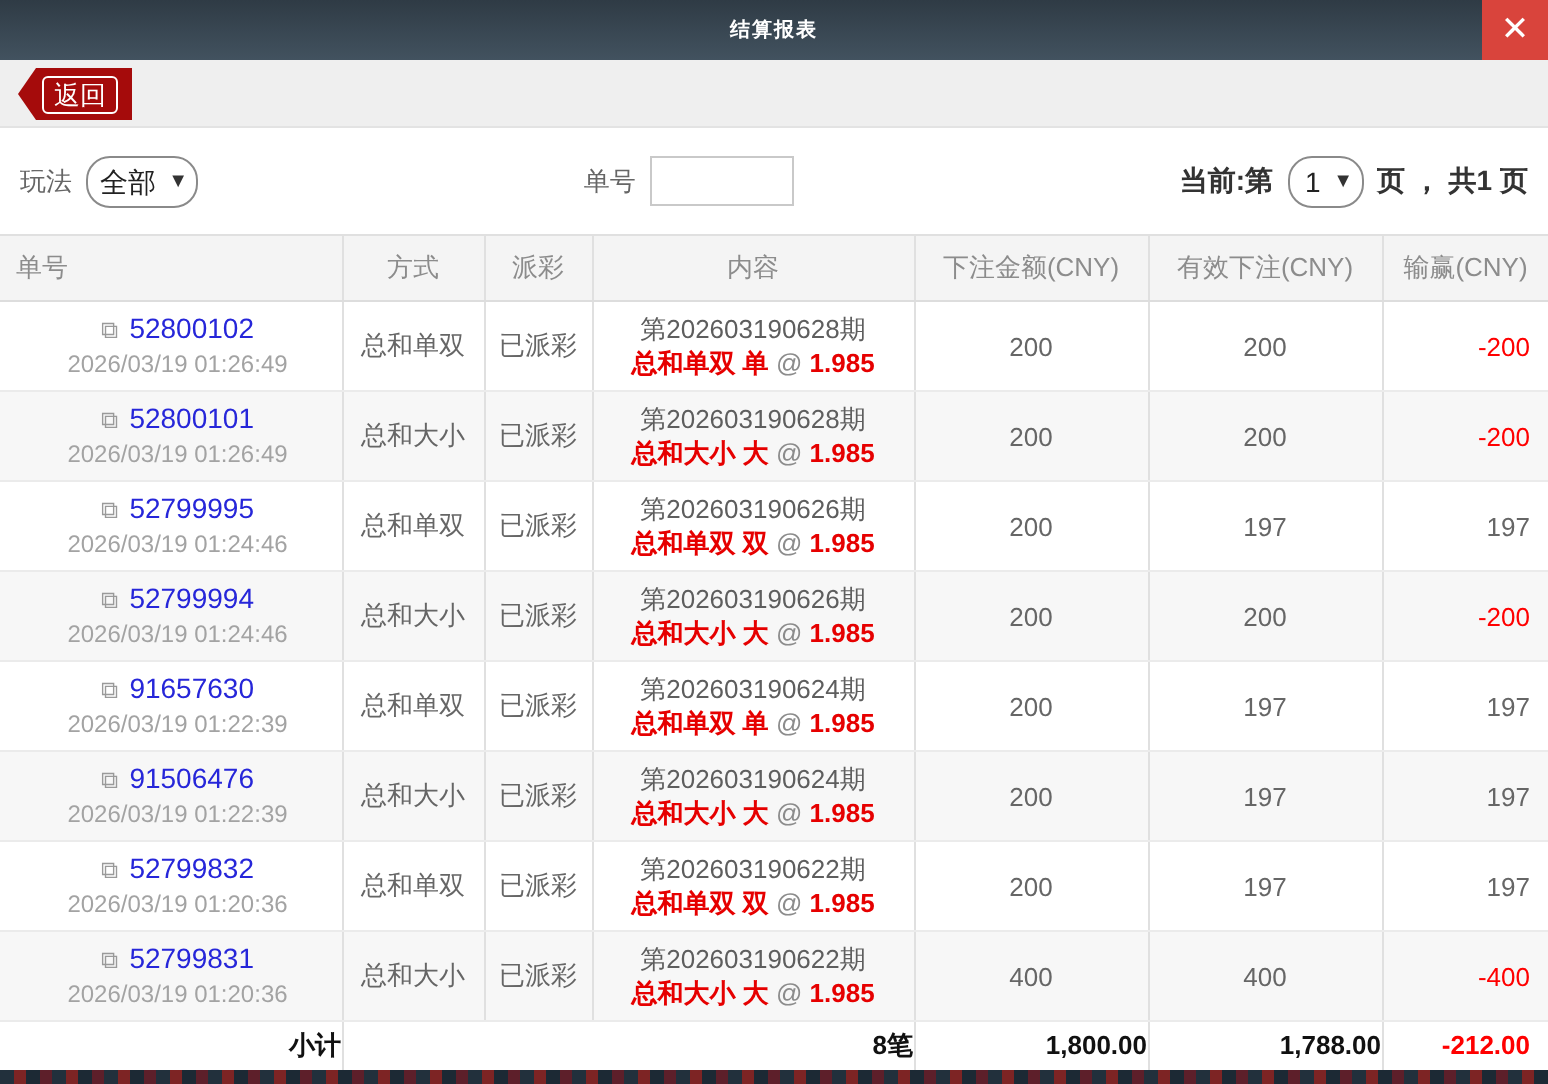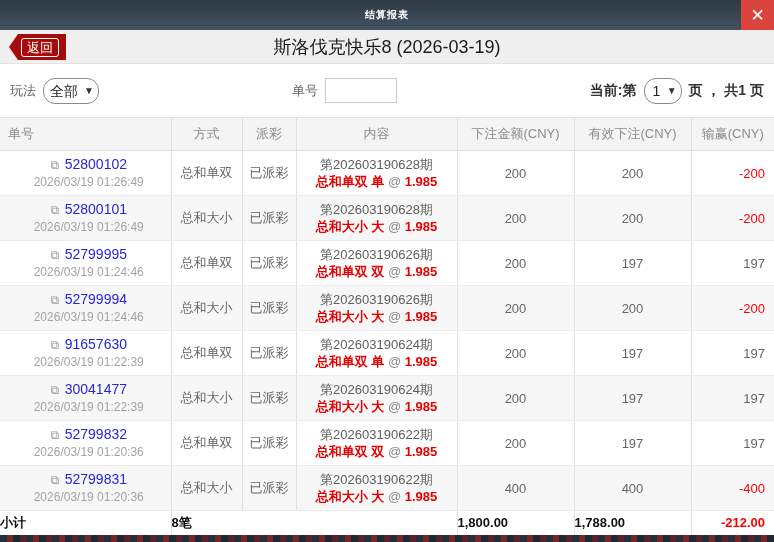--- a/index.html
+++ b/index.html
@@ -59,40 +59,39 @@
   .date-line { color:#a3a3a3; font-size:12px; line-height:16px; }
   .period-line { color:#5e5e5e; font-size:13px; line-height:17px; }
   .bet-line { line-height:17px; font-size:13px; }
   .bet-line .bet, .bet-line .odds { color:#e60000; font-weight:bold; }
   .bet-line .at { color:#8c8c8c; font-weight:normal; }
   .val-winloss { text-align:right !important; padding-right:9px; }
   td.neg, .neg { color:#ff0000 !important; }
 
   
   .report tfoot td { height:24px; border-top:1px solid #a9a9a9; font-size:13px;
-    font-weight:bold; color:#111; text-align:left; background:#fff; }
+    font-weight:bold; color:#111; text-align:right; background:#fff; }
   .report tfoot td.val-winloss { text-align:right; }
 
   
   .bottom-strip { height:8px; background:repeating-linear-gradient(90deg,
     #22303c 0 7px, #7d2424 7px 13px, #1c2934 13px 20px, #5d1f2a 20px 26px); }
 </style>
 </head>
 <body>
 
 <div class="titlebar">
   <span class="titlebar-title">结算报表</span>
   <span class="close-btn">✕</span>
 </div>
 
 <div class="subheader">
   <span class="back-btn">
     <span class="back-label">返回</span>
   </span>
-  <span class="subheader-title">斯洛伐克快乐8 (2026-03-19)</span>
 </div>
 
 <div class="filterbar">
   <div class="f-left">
     <span class="f-label">玩法</span>
     <span class="sel">
       <select>
         <option>全部</option>
       </select>
       <span class="chev">▼</span>
@@ -243,21 +242,21 @@
       </div>
     </td>
     <td>200</td>
     <td>197</td>
     <td class="val-winloss">197</td>
   </tr>
       <tr>
     <td class="c-order">
       <div class="order-line">
         <span class="copy-icon">⧉</span>
-        <a class="order-link">30041477</a>
+        <a class="order-link">91506476</a>
       </div>
       <div class="date-line">2026/03/19 01:22:39</div>
     </td>
     <td>总和大小</td>
     <td>已派彩</td>
     <td>
       <div class="period-line">第202603190624期</div>
       <div class="bet-line">
         <span class="bet">总和大小 大</span>
         <span class="at">@</span>

